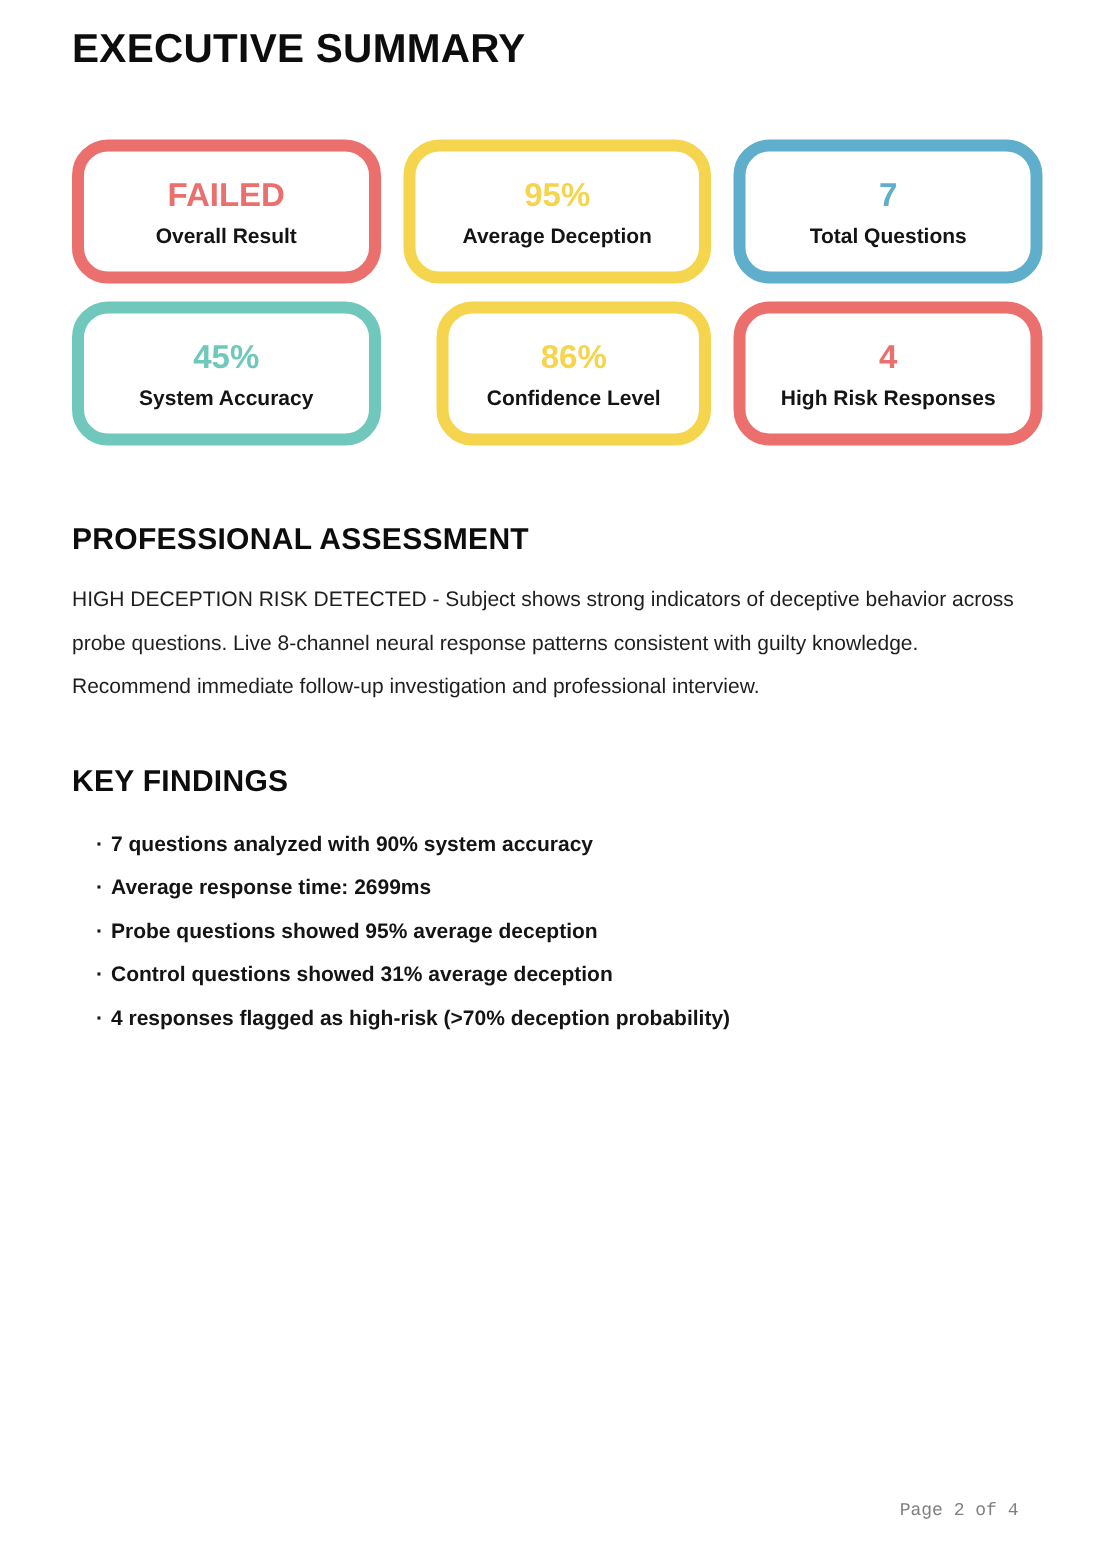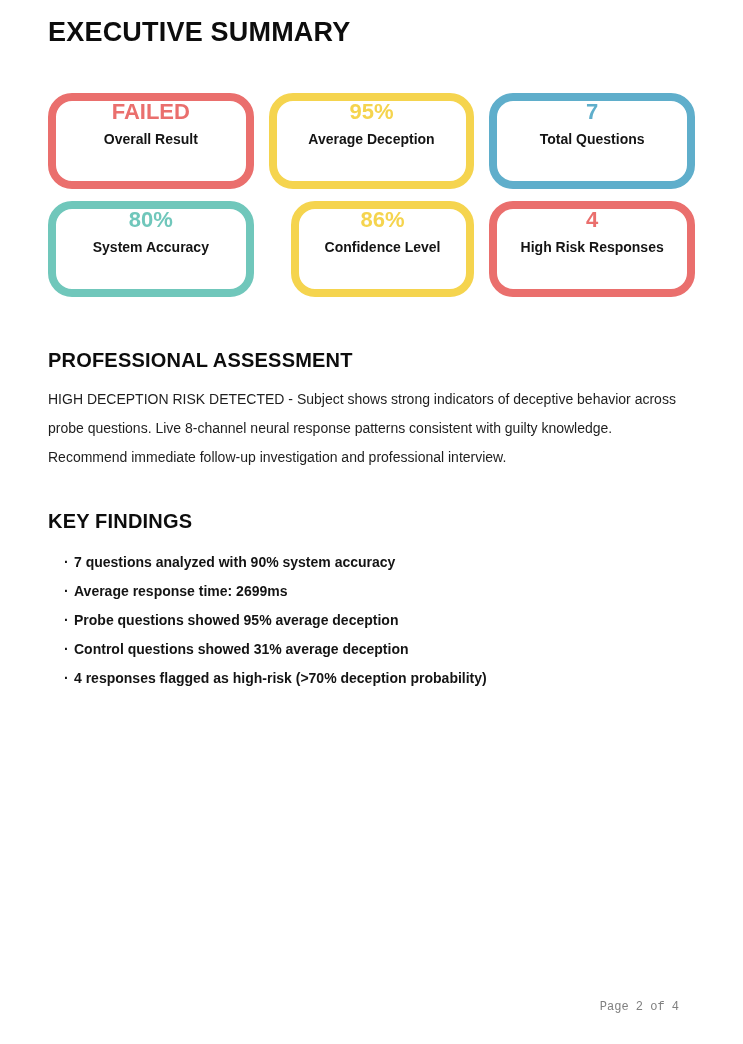--- a/index.html
+++ b/index.html
@@ -34,21 +34,21 @@
     column-gap: 15px;
     row-gap: 12px;
   }
   .stat-card {
     height: 96px;
     border: 8px solid #cccccc;
     background: #ffffff;
     display: flex;
     flex-direction: column;
     align-items: center;
-    justify-content: flex-start;
+    justify-content: center;
     gap: 9px;
     text-align: center;
   }
   .stat-value {
     font-size: 22px;
     font-weight: bold;
     line-height: 1;
   }
   .stat-label {
     font-size: 14px;
@@ -118,21 +118,21 @@
       <div class="stat-value" style="color: rgb(245, 212, 78);">95%</div>
       <div class="stat-label">Average Deception</div>
     </div>
 
     <div class="stat-card" style="border-color: rgb(95, 174, 203);">
       <div class="stat-value" style="color: rgb(95, 174, 203);">7</div>
       <div class="stat-label">Total Questions</div>
     </div>
 
     <div class="stat-card" style="border-color: rgb(112, 199, 187);">
-      <div class="stat-value" style="color: rgb(112, 199, 187);">80%</div>
+      <div class="stat-value" style="color: rgb(112, 199, 187);">45%</div>
       <div class="stat-label">System Accuracy</div>
     </div>
 
     <div class="stat-card" style="border-color: rgb(245, 212, 78); margin-left: 22px;">
       <div class="stat-value" style="color: rgb(245, 212, 78);">86%</div>
       <div class="stat-label">Confidence Level</div>
     </div>
 
     <div class="stat-card" style="border-color: rgb(234, 111, 109);">
       <div class="stat-value" style="color: rgb(234, 111, 109);">4</div>

